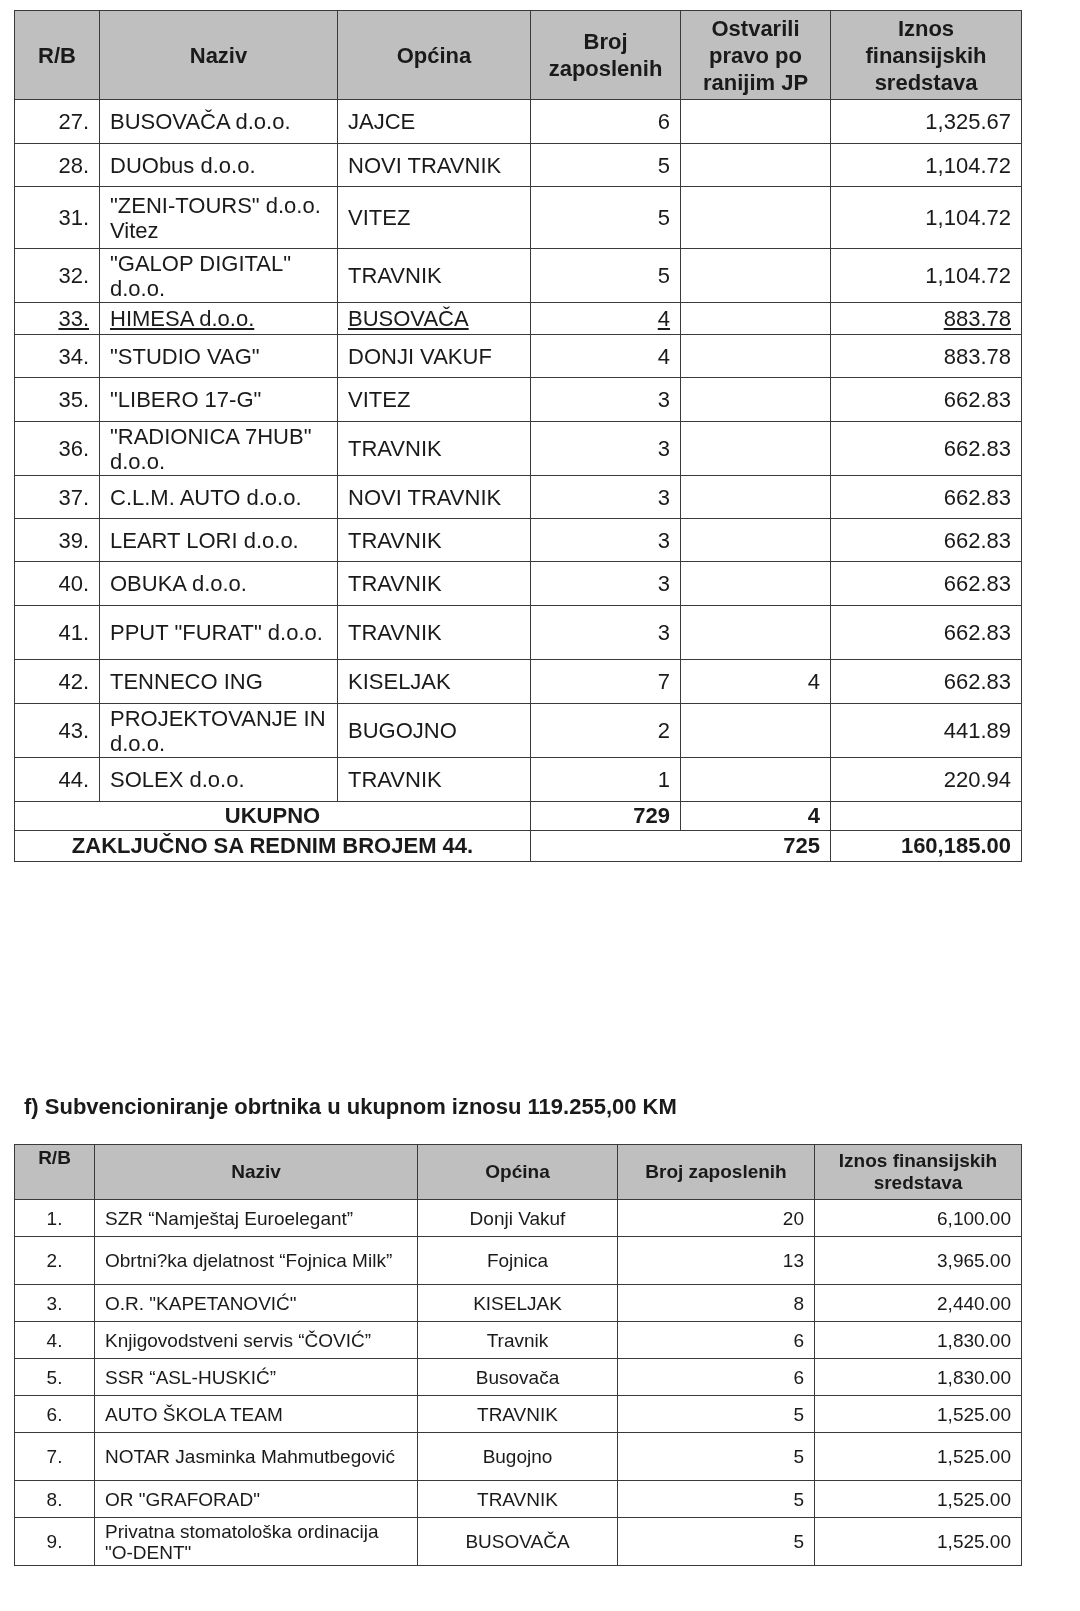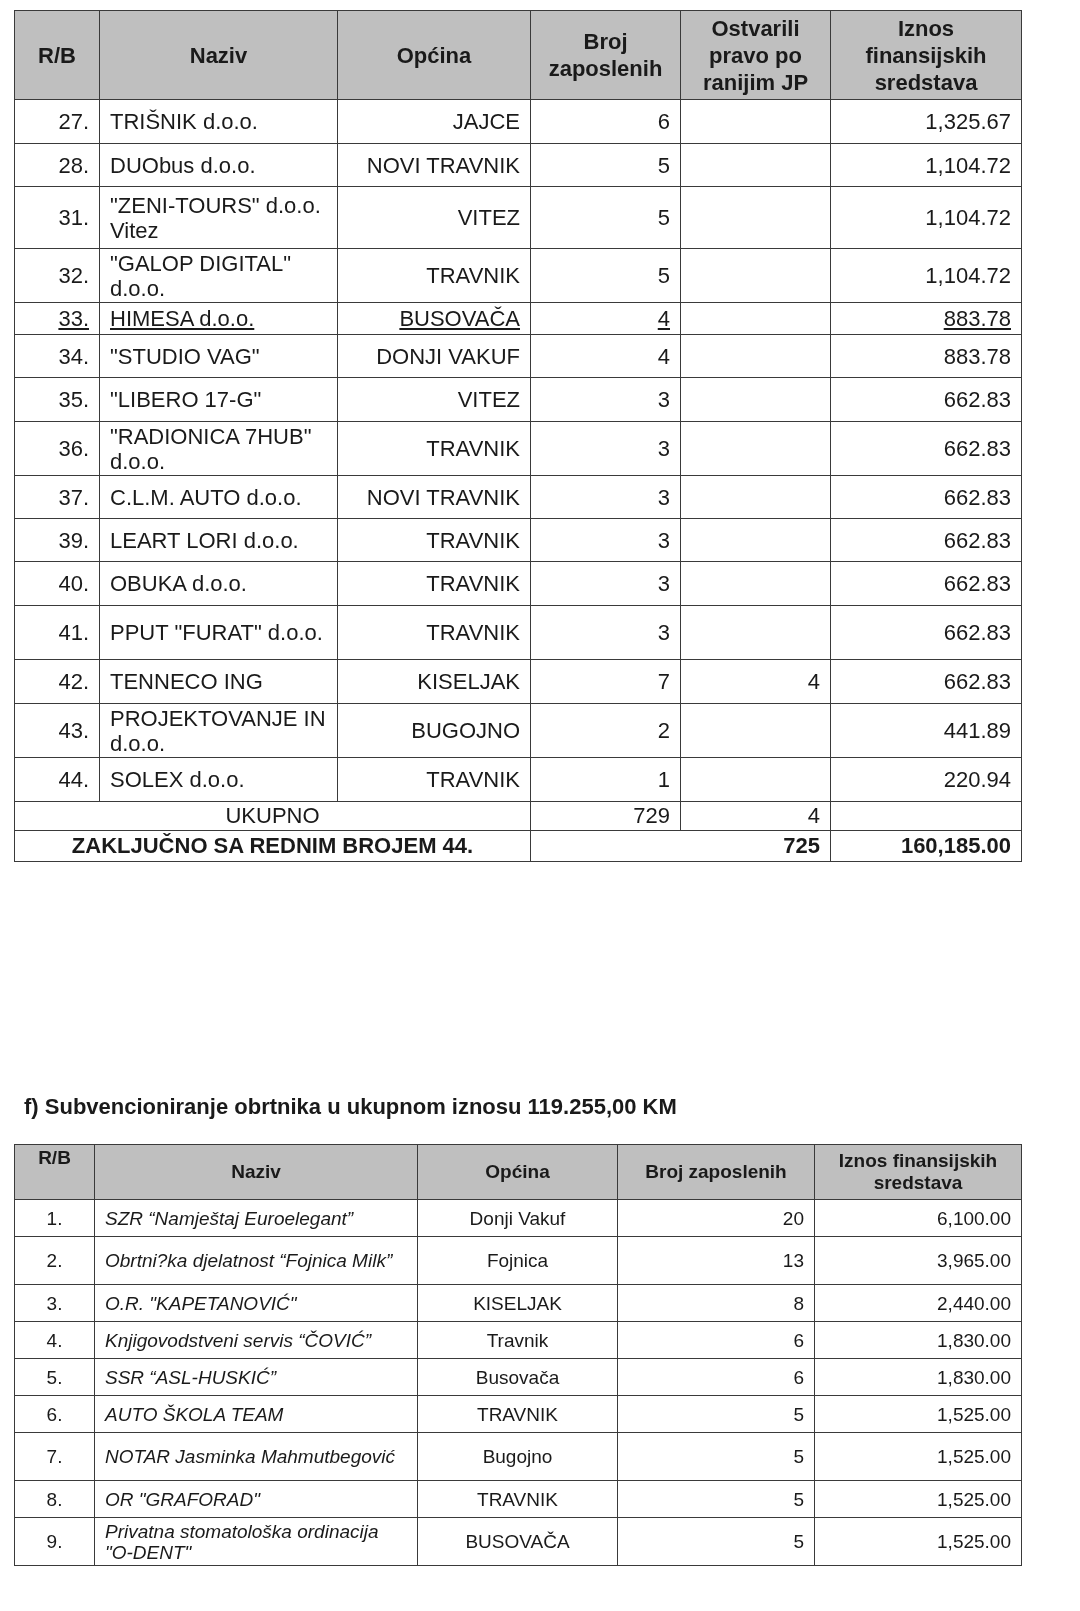--- a/index.html
+++ b/index.html
@@ -7,33 +7,33 @@
          font-family: "Liberation Sans", sans-serif; color: #1a1a1a; }
   table { border-collapse: collapse; position: absolute; table-layout: fixed; }
   td, th { border: 1.5px solid #3a3a3a; padding: 0 10px; overflow: hidden; }
   th { background: #bfbfbf; font-weight: bold; text-align: center; line-height: 27px; }
 
   #t1 { left: 14px; top: 10px; width: 1007px; font-size: 22px; }
   #t1 th { font-size: 22px; height: 88px; }
   #t1 td { line-height: 25px; }
   #t1 td.rb { text-align: right; }
   #t1 td.naziv { text-align: left; }
-  #t1 td.opcina { text-align: right; }
+  #t1 td.opcina { text-align: left; }
   #t1 td.num { text-align: right; }
-  #t1 tr.total td { font-weight: normal; height: 28px; line-height: 26px; }
+  #t1 tr.total td { font-weight: bold; height: 28px; line-height: 26px; }
   #t1 tr.final td { font-weight: bold; height: 30px; line-height: 28px; }
 
   #section-title { position: absolute; left: 24px; top: 1094px; font-size: 22px; font-weight: bold; margin: 0; }
 
   #t2 { left: 14px; top: 1144px; width: 1007px; font-size: 19px; }
   #t2 th { font-size: 19px; height: 52px; line-height: 22px; }
   #t2 th.rb-h { vertical-align: top; padding-top: 2px; }
   #t2 td { line-height: 21px; }
   #t2 td.rb { text-align: center; }
-  #t2 td.naziv { text-align: left; font-style: italic; }
+  #t2 td.naziv { text-align: left; }
   #t2 td.opcina { text-align: center; }
   #t2 td.num { text-align: right; }
 </style>
 </head>
 <body>
 
 <table id="t1">
   <colgroup>
     <col style="width:85px">
       <col style="width:238px">
@@ -48,21 +48,21 @@
       <th>Naziv</th>
       <th>Općina</th>
       <th>Broj zaposlenih</th>
       <th>Ostvarili pravo po ranijim JP</th>
       <th>Iznos finansijskih sredstava</th>
     </tr>
   </thead>
   <tbody id="t1-body">
       <tr style="height: 44px;">
         <td class="rb">27.</td>
-        <td class="naziv">TRIŠNIK d.o.o.</td>
+        <td class="naziv">BUSOVAČA d.o.o.</td>
         <td class="opcina">JAJCE</td>
         <td class="num">6</td>
         <td class="num"></td>
         <td class="num">1,325.67</td>
       </tr>
       <tr style="height: 43px;">
         <td class="rb">28.</td>
         <td class="naziv">DUObus d.o.o.</td>
         <td class="opcina">NOVI TRAVNIK</td>
         <td class="num">5</td>

